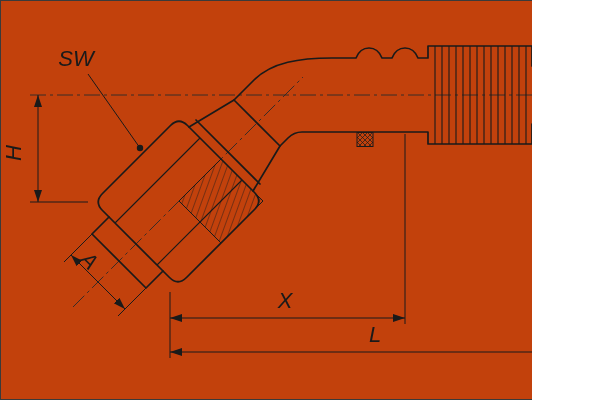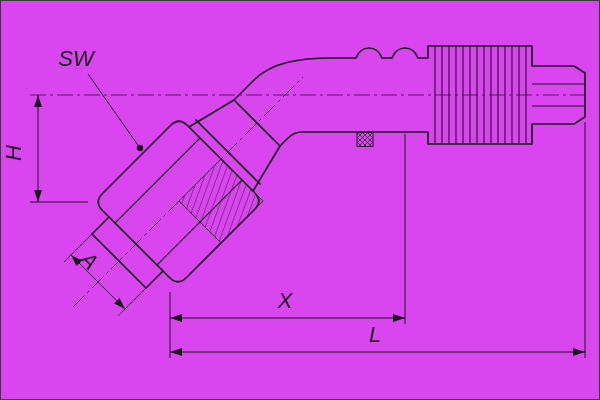--- a/index.html
+++ b/index.html
@@ -2,24 +2,24 @@
 <html><head>
 <meta charset="utf-8">
 <style>
   html, body {
     margin: 0;
     padding: 0;
     background: #ffffff;
     font-family: "Liberation Sans", sans-serif;
   }
   #stage {
-    width: 600px;
+    width: 532px;
     height: 400px;
     position: relative;
-    background: #d946ef;
+    background: #c2410c;
     overflow: hidden;
   }
   svg { display: block; }
   .outline   { stroke: #1a1a1a; stroke-width: 1.7; fill: none; stroke-linejoin: round; stroke-linecap: round; }
   .thin      { stroke: #1a1a1a; stroke-width: 1.1; fill: none; }
   .dim       { stroke: #1a1a1a; stroke-width: 1;   fill: none; }
   .centerline{ stroke: #2a2a2a; stroke-width: 0.9; fill: none; stroke-dasharray: 16 4 3 4; }
   .dimlabel  { fill: #1a1a1a; font-family: "Liberation Sans", sans-serif;
                font-style: italic; font-size: 22px; }
   .frame     { stroke: #3a3a3a; stroke-width: 1; fill: none; }

